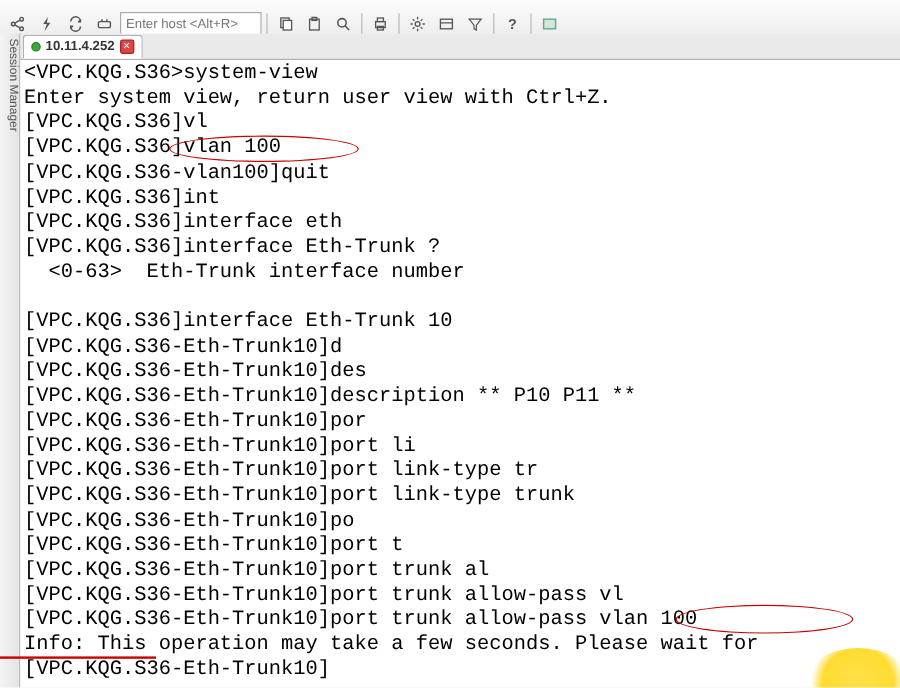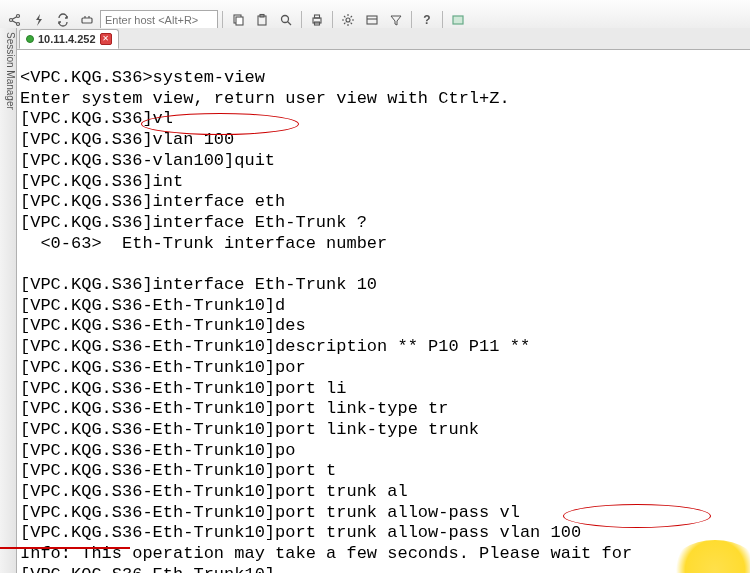--- a/index.html
+++ b/index.html
@@ -110,21 +110,21 @@
       position: absolute;
       left: 17px;
       top: 50px;
       right: 0;
       bottom: 0;
       background: #fff;
       font-family: "Courier New", monospace;
       font-size: 17px;
       line-height: 20.7px;
       color: #000;
-      padding: 18px 3px;
+      padding: 2px 3px;
       white-space: pre;
       overflow: hidden;
     }
     .terminal .line { white-space: pre; }
     .annot-ellipse1 {
       position: absolute;
       border: 1.5px solid #c00;
       border-radius: 50%;
       pointer-events: none;
     }

